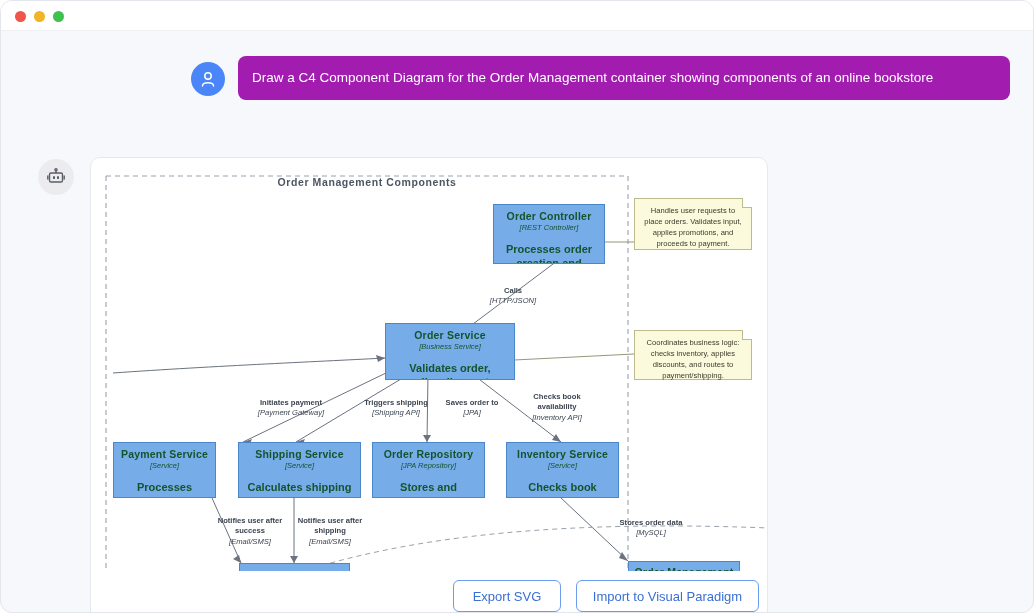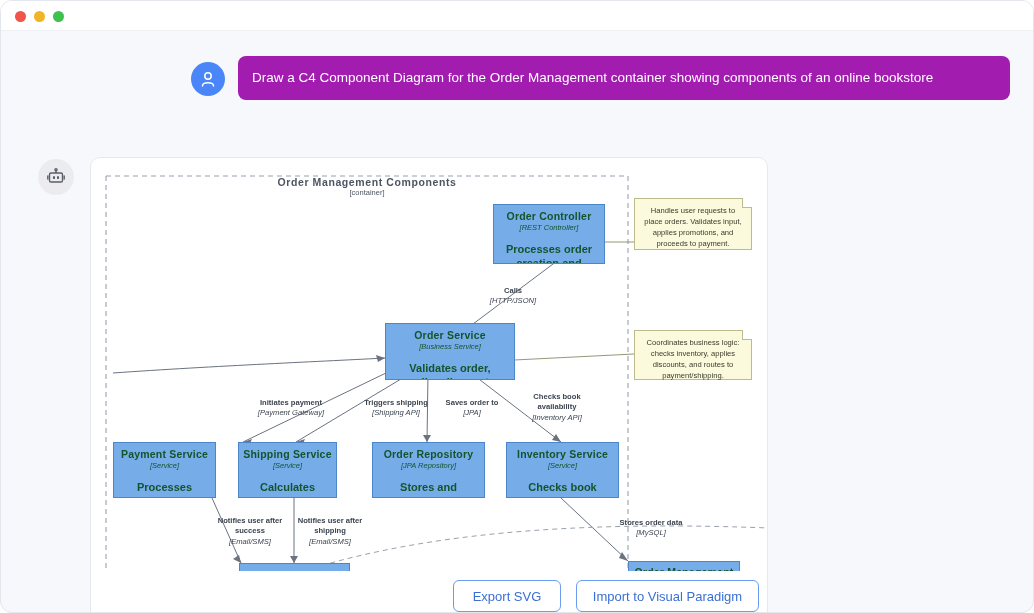--- a/index.html
+++ b/index.html
@@ -213,21 +213,20 @@
           <polygon points="203,405 199,398 207,398" fill="#6b7280"></polygon>
 
           <path d="M470 340 L537 403" fill="none" stroke="#6b7280" stroke-width="1"></path>
           <polygon points="537,403 528,400 531,394" fill="#6b7280"></polygon>
 
           <path d="M222 410 C330 378 470 362 678 370" fill="none" stroke="#9aa1ad" stroke-width="1" stroke-dasharray="5,4"></path>
         </svg>
 
         <div class="boundary-title" style="left:15px;top:18px;width:522px;">
           <div class="bt">Order Management Components</div>
-          <div class="bs">[container]</div>
         </div>
 
         <div class="node" style="left:402px;top:46px;width:112px;height:60px;">
           <div class="nm">Order Controller</div>
           <div class="ty">[REST Controller]</div>
           <div class="ds">Processes order creation and validation</div>
         </div>
 
         <div class="note" style="left:543px;top:40px;width:118px;height:52px;">
           <span class="fold"></span>
@@ -265,21 +264,21 @@
         <div class="elabel" style="left:425px;top:234px;width:82px;">
           <span>Checks book availability</span>
           <i>[Inventory API]</i>
         </div>
 
         <div class="node" style="left:22px;top:284px;width:103px;height:56px;">
           <div class="nm">Payment Service</div>
           <div class="ty">[Service]</div>
           <div class="ds">Processes payment via external gateway</div>
         </div>
-        <div class="node" style="left:147px;top:284px;width:99px;height:56px;">
+        <div class="node" style="left:147px;top:284px;width:123px;height:56px;">
           <div class="nm">Shipping Service</div>
           <div class="ty">[Service]</div>
           <div class="ds">Calculates shipping cost and generates label</div>
         </div>
         <div class="node" style="left:281px;top:284px;width:113px;height:56px;">
           <div class="nm">Order Repository</div>
           <div class="ty">[JPA Repository]</div>
           <div class="ds">Stores and retrieves order data</div>
         </div>
         <div class="node" style="left:415px;top:284px;width:113px;height:56px;">

